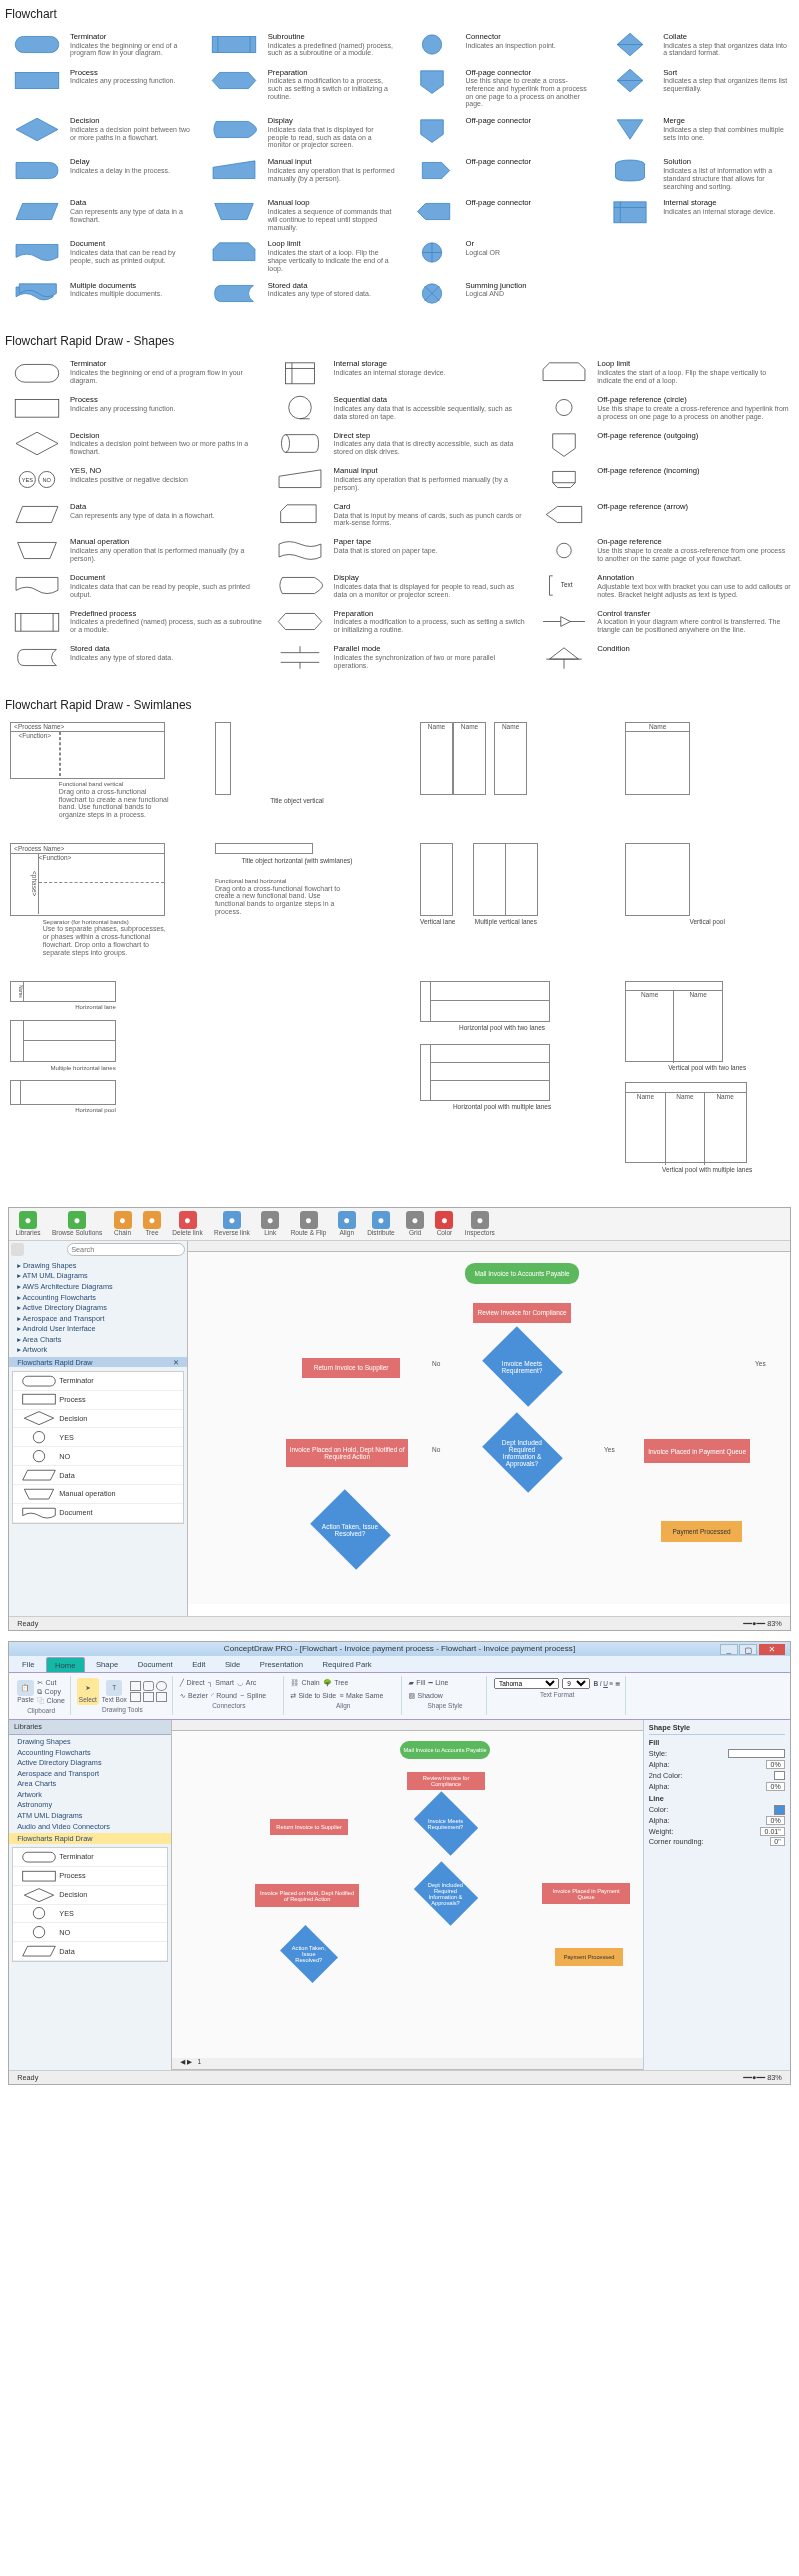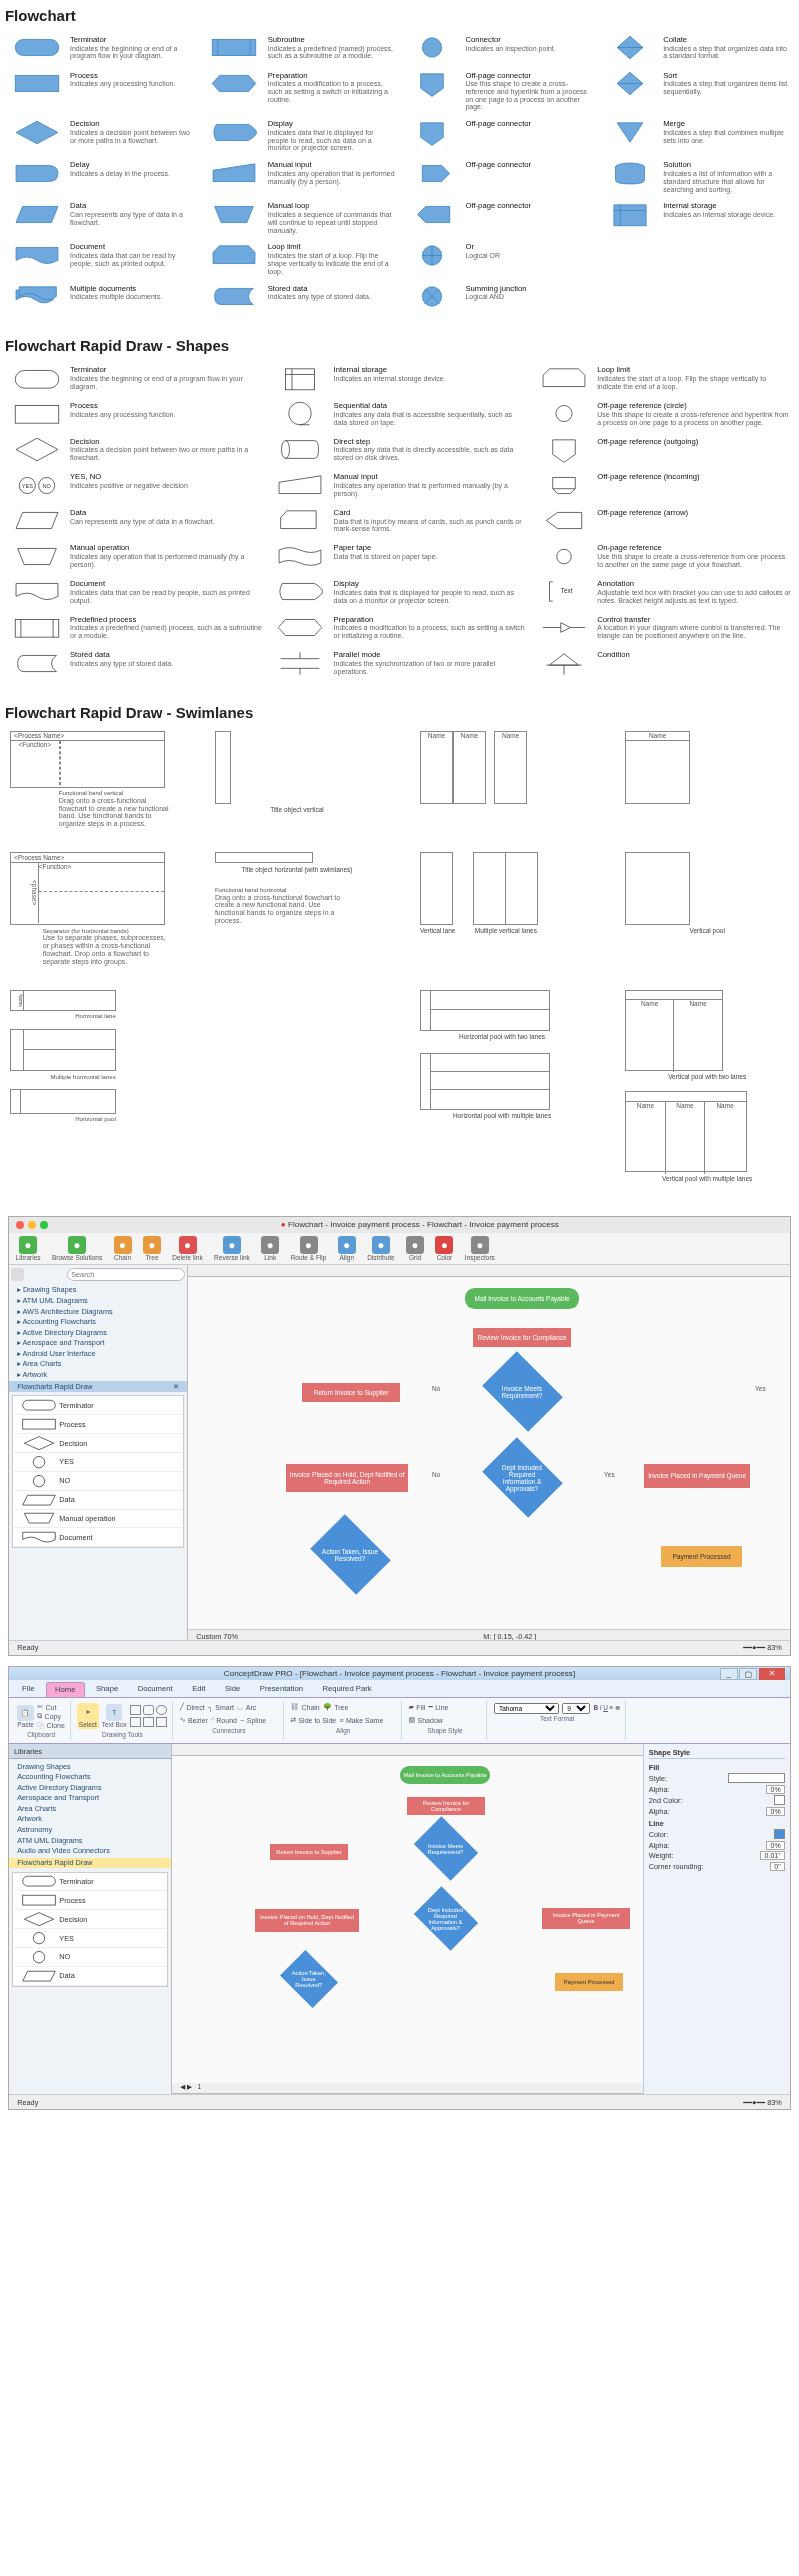--- a/index.html
+++ b/index.html
@@ -1,17 +1,17 @@
 <!DOCTYPE html>
 <html style="font-size:13px"><head>
 <meta charset="utf-8">
 <style>
   * { box-sizing: border-box; margin: 0; padding: 0; }
   body { font-family: Arial, sans-serif; background: #fff; width: 799px; font-size: 8.1px; color: #333; }
-  .section-title { font-weight: bold; font-size: 15px; padding: 6.5px 4.9px 3.3px; color: #222; }
+  .section-title { font-weight: normal; font-size: 12px; padding: 6.5px 4.9px 3.3px; color: #222; }
   .panel { padding: 3.3px 8.1px 16.3px; }
   .grid { display: grid; grid-template-columns: repeat(4, 1fr); grid-column-gap: 8.1px; }
   .grid3 { display: grid; grid-template-columns: repeat(3, 1fr); grid-column-gap: 8.1px; }
   .row { display: flex; align-items: flex-start; margin: 3.3px 0; min-height: 29px; }
   .shape-cell { width: 57px; height: 29px; display: flex; align-items: center; justify-content: center; flex-shrink: 0; margin-right: 4.9px; }
   .text-cell { flex: 1; padding-top: 1.6px; }
   .name-line { font-size: 7.7px; color: #111; }
   .desc-line { font-size: 7px; color: #666; line-height: 1.1; margin-top: 0.8px; }
   svg { display: block; }
   .fill-blue { fill: #6fa8dc; stroke: #3d85c6; stroke-width: 1; }
@@ -49,21 +49,21 @@
   .term { background: #5cb85c; border-radius: 9.8px; }
   .proc { background: #e07070; }
   .dec  { background: #4a90d9; transform: rotate(45deg); width: 65px; height: 49px; }
   .dec > span { transform: rotate(-45deg); display: block; width: 81px; color: #fff; }
   .pay  { background: #f0ad4e; color: #333; }
 
   
   .win-title { background: linear-gradient(#cfe2f5, #b7d4ef); font-size: 8.1px; color: #333; padding: 2.4px 6.5px; display: flex; justify-content: center; position: relative; }
   .ribbon-tabs { background: #e9f1fb; display: flex; gap: 3.3px; padding: 1.6px 4.9px 0; border-bottom: 0.8px solid #a9c; }
   .rtab { font-size: 7.7px; padding: 2.4px 8.1px; color: #345; }
-  .rtab.active { background: #f9a8d4; border: 0.8px solid #a9c; border-bottom: none; border-radius: 2.4px 2.4px 0 0; }
+  .rtab.active { background: #14b8a6; border: 0.8px solid #a9c; border-bottom: none; border-radius: 2.4px 2.4px 0 0; }
   .ribbon { background: #f4f8fd; display: flex; gap: 1.6px; padding: 3.3px; border-bottom: 0.8px solid #a9c; }
   .rgroup { border-right: 0.8px solid #cdd; padding: 1.6px 4.9px; font-size: 6.5px; color: #556; }
   .rgroup-label { text-align: center; margin-top: 1.6px; font-size: 6.5px; color: #667; }
   .rgroup-body { display: flex; gap: 3.3px; align-items: center; flex-wrap: wrap; max-width: 130px; }
   .rbtn { display: flex; flex-direction: column; align-items: center; font-size: 6.5px; }
   .rbtn .ic { width: 16.3px; height: 16.3px; background: #d0e0f0; border-radius: 2.4px; display: flex; align-items: center; justify-content: center; }
   .small-row { display: flex; align-items: center; gap: 2.4px; font-size: 7px; margin: 0.8px 0;}
   .prop-panel { width: 147px; background: #eef3fa; border-left: 0.8px solid #bcd; padding: 3.3px 4.9px; font-size: 7.3px;}
   .prop-row { display: flex; align-items: center; justify-content: space-between; margin: 1.6px 0; }
   .swatch { width: 11.4px; height: 9.8px; border: 0.8px solid #888; }
@@ -845,28 +845,20 @@
             <div style="width:33%;border-right:0.8px solid #888;text-align:center;">Name</div>
             <div style="width:33%;text-align:center;">Name</div>
           </div>
         </div>
       <div class="swim-cap">Vertical pool with multiple lanes</div>
     </div>
   </div>
 </div>
 
 <div class="app">
-  <div class="titlebar">
-    <div class="tbar-dots">
-      <div class="dot" style="background:#ff5f57"></div>
-      <div class="dot" style="background:#ffbd2e"></div>
-      <div class="dot" style="background:#28c840"></div>
-    </div>
-    <div style="flex:1;text-align:center;"><span style="color:#d33;">●</span> <span>Flowchart - Invoice payment process - Flowchart - Invoice payment process</span></div>
-  </div>
   <div class="toolbar" id="mac-toolbar">
       <div class="tool">
         <div class="tool-icon" style="background:#4db34d;color:#fff;">●</div>
         <span>Libraries</span>
       </div>
       <div class="tool">
         <div class="tool-icon" style="background:#4db34d;color:#fff;">●</div>
         <span>Browse Solutions</span>
       </div>
       <div class="tool">
@@ -1017,25 +1009,20 @@
           </div>
         <div class="fc-node proc" style="left:456px;top:187px;width:106px;height:24.4px;">Invoice Placed in Payment Queue</div>
         <div class="fc-node dec" style="left:130px;top:253px;">
             <span>Action Taken, Issue Resolved?</span>
           </div>
         <div class="fc-node pay" style="left:473px;top:269px;width:81px;height:21px;">Payment Processed</div>
         <div style="position:absolute;left:244px;top:108px;font-size:6.5px;color:#555;">No</div>
         <div style="position:absolute;left:416px;top:194px;font-size:6.5px;color:#555;">Yes</div>
         <div style="position:absolute;left:244px;top:194px;font-size:6.5px;color:#555;">No</div>
         <div style="position:absolute;left:567px;top:108px;font-size:6.5px;color:#555;">Yes</div>
-      </div>
-      <div class="status">
-        <span>Custom 70%</span>
-        <span>M: [ 0.15, -0.42 ]</span>
-        <span></span>
       </div>
     </div>
   </div>
   <div class="status">
     <span>Ready</span>
     <span><span>━━●━━</span> <span>83%</span></span>
   </div>
 </div>
 
 <div class="app">

